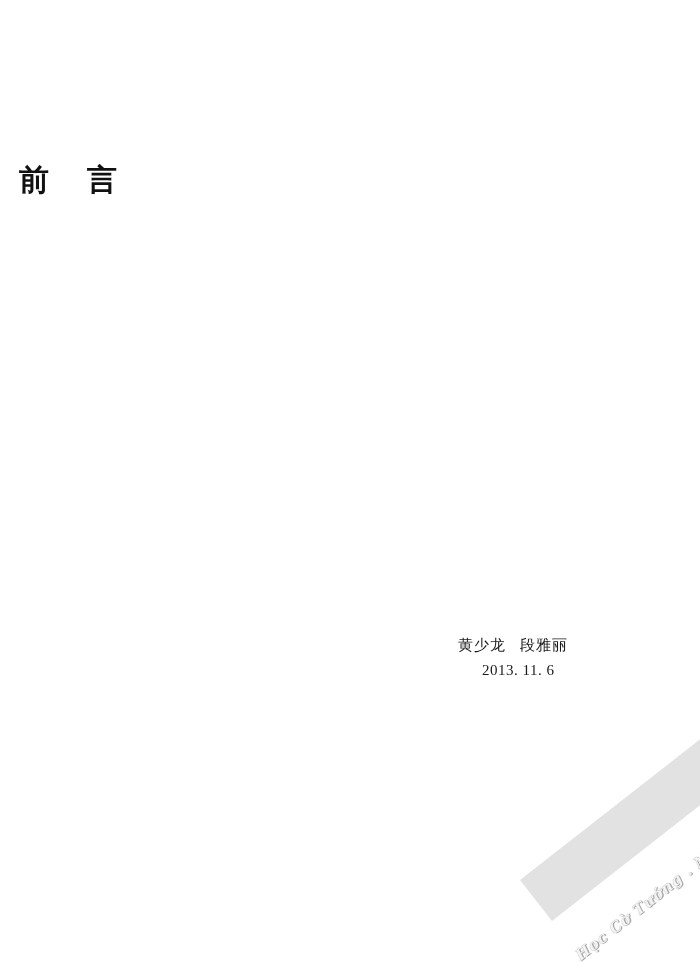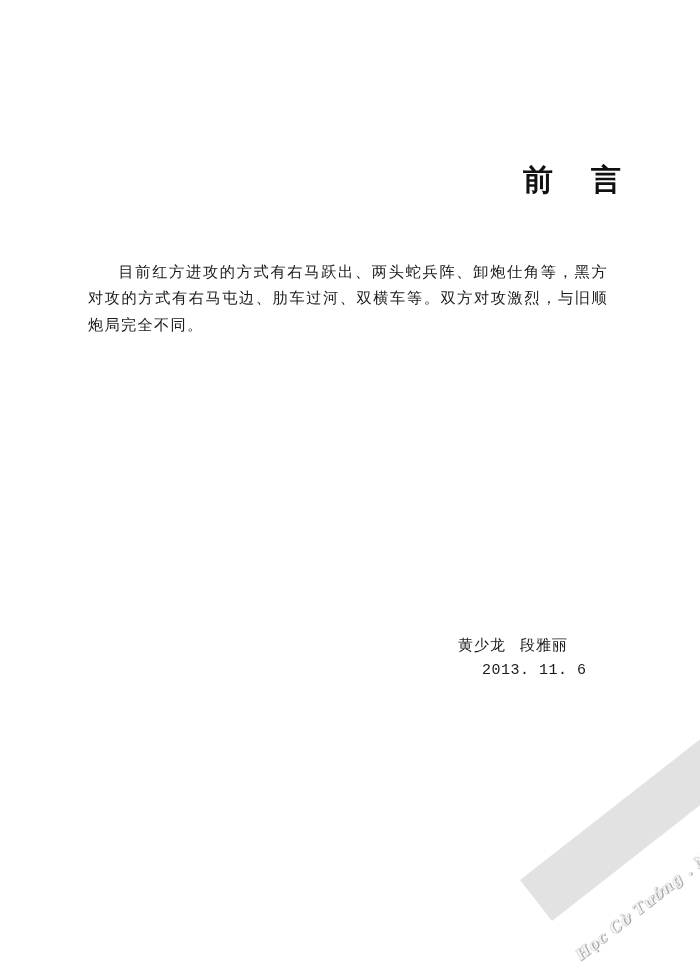--- a/index.html
+++ b/index.html
@@ -1,58 +1,57 @@
 <!DOCTYPE html>
 <html><head>
 <meta charset="utf-8">
 <style>
   html, body { margin: 0; padding: 0; }
   body {
     width: 700px; height: 978px; background: #ffffff; position: relative; overflow: hidden;
     font-family: "DejaVu Serif", "Liberation Serif", serif; color: #1a1a1a;
   }
   .title {
-    position: absolute; top: 160px; left: 0; width: 640px; text-align: right;
+    position: absolute; top: 160px; left: 0; width: 640px; text-align: left;
     font-family: Liberation Sans, sans-serif; font-weight: bold; font-size: 30px;
     letter-spacing: 0; color: #111;
   }
   .title span { display: inline-block; margin: 0 19px; }
   .body-text {
     position: absolute; top: 259px; left: 88px; width: 520px;
     font-size: 15.2px; line-height: 26.3px; letter-spacing: 1.3px; text-align: justify;
   }
   .body-text p { margin: 0; text-indent: 2em; }
   .sig {
     position: absolute; top: 636px; left: 458px; font-size: 15px;
     font-family: Liberation Serif, serif; letter-spacing: 1px;
   }
   .sig span + span { margin-left: 14px; }
   .date {
     position: absolute; top: 662px; left: 482px; font-size: 15px;
-    font-family: Liberation Mono, monospace; letter-spacing: 0.5px;
+    font-family: Liberation Serif, serif; letter-spacing: 0.5px;
   }
   .watermark-band {
     position: absolute; left: 520px; top: 880px; width: 320px; height: 52px;
     background: #e2e2e2; transform: rotate(-38deg); transform-origin: left top;
   }
   .watermark-text {
     position: absolute; left: 572px; top: 950px; transform: rotate(-38deg); transform-origin: left top;
     font-family: "DejaVu Serif", serif; font-weight: bold; font-style: italic; font-size: 15px;
     color: #f4f4f4; text-shadow: 0 0 1px #888, 1px 1px 0 #aaa; white-space: nowrap; letter-spacing: 1px;
   }
 </style>
 </head>
 <body>
 
 <div class="title">
   <span>前</span><span>言</span>
 </div>
 
 <div class="body-text">
-  <p>目前红方进攻的方式有右马跃出、两头蛇兵阵、卸炮仕角等，黑方对攻的方式有右马屯边、肋车过河、双横车等。双方对攻激烈，与旧顺炮局完全不同。</p>
 </div>
 
 <div class="sig">
   <span>黄少龙</span><span>段雅丽</span>
 </div>
 <div class="date">2013. 11. 6</div>
 
 <div class="watermark-band"></div>
 <div class="watermark-text">Học Cờ Tướng . Net</div>
 

